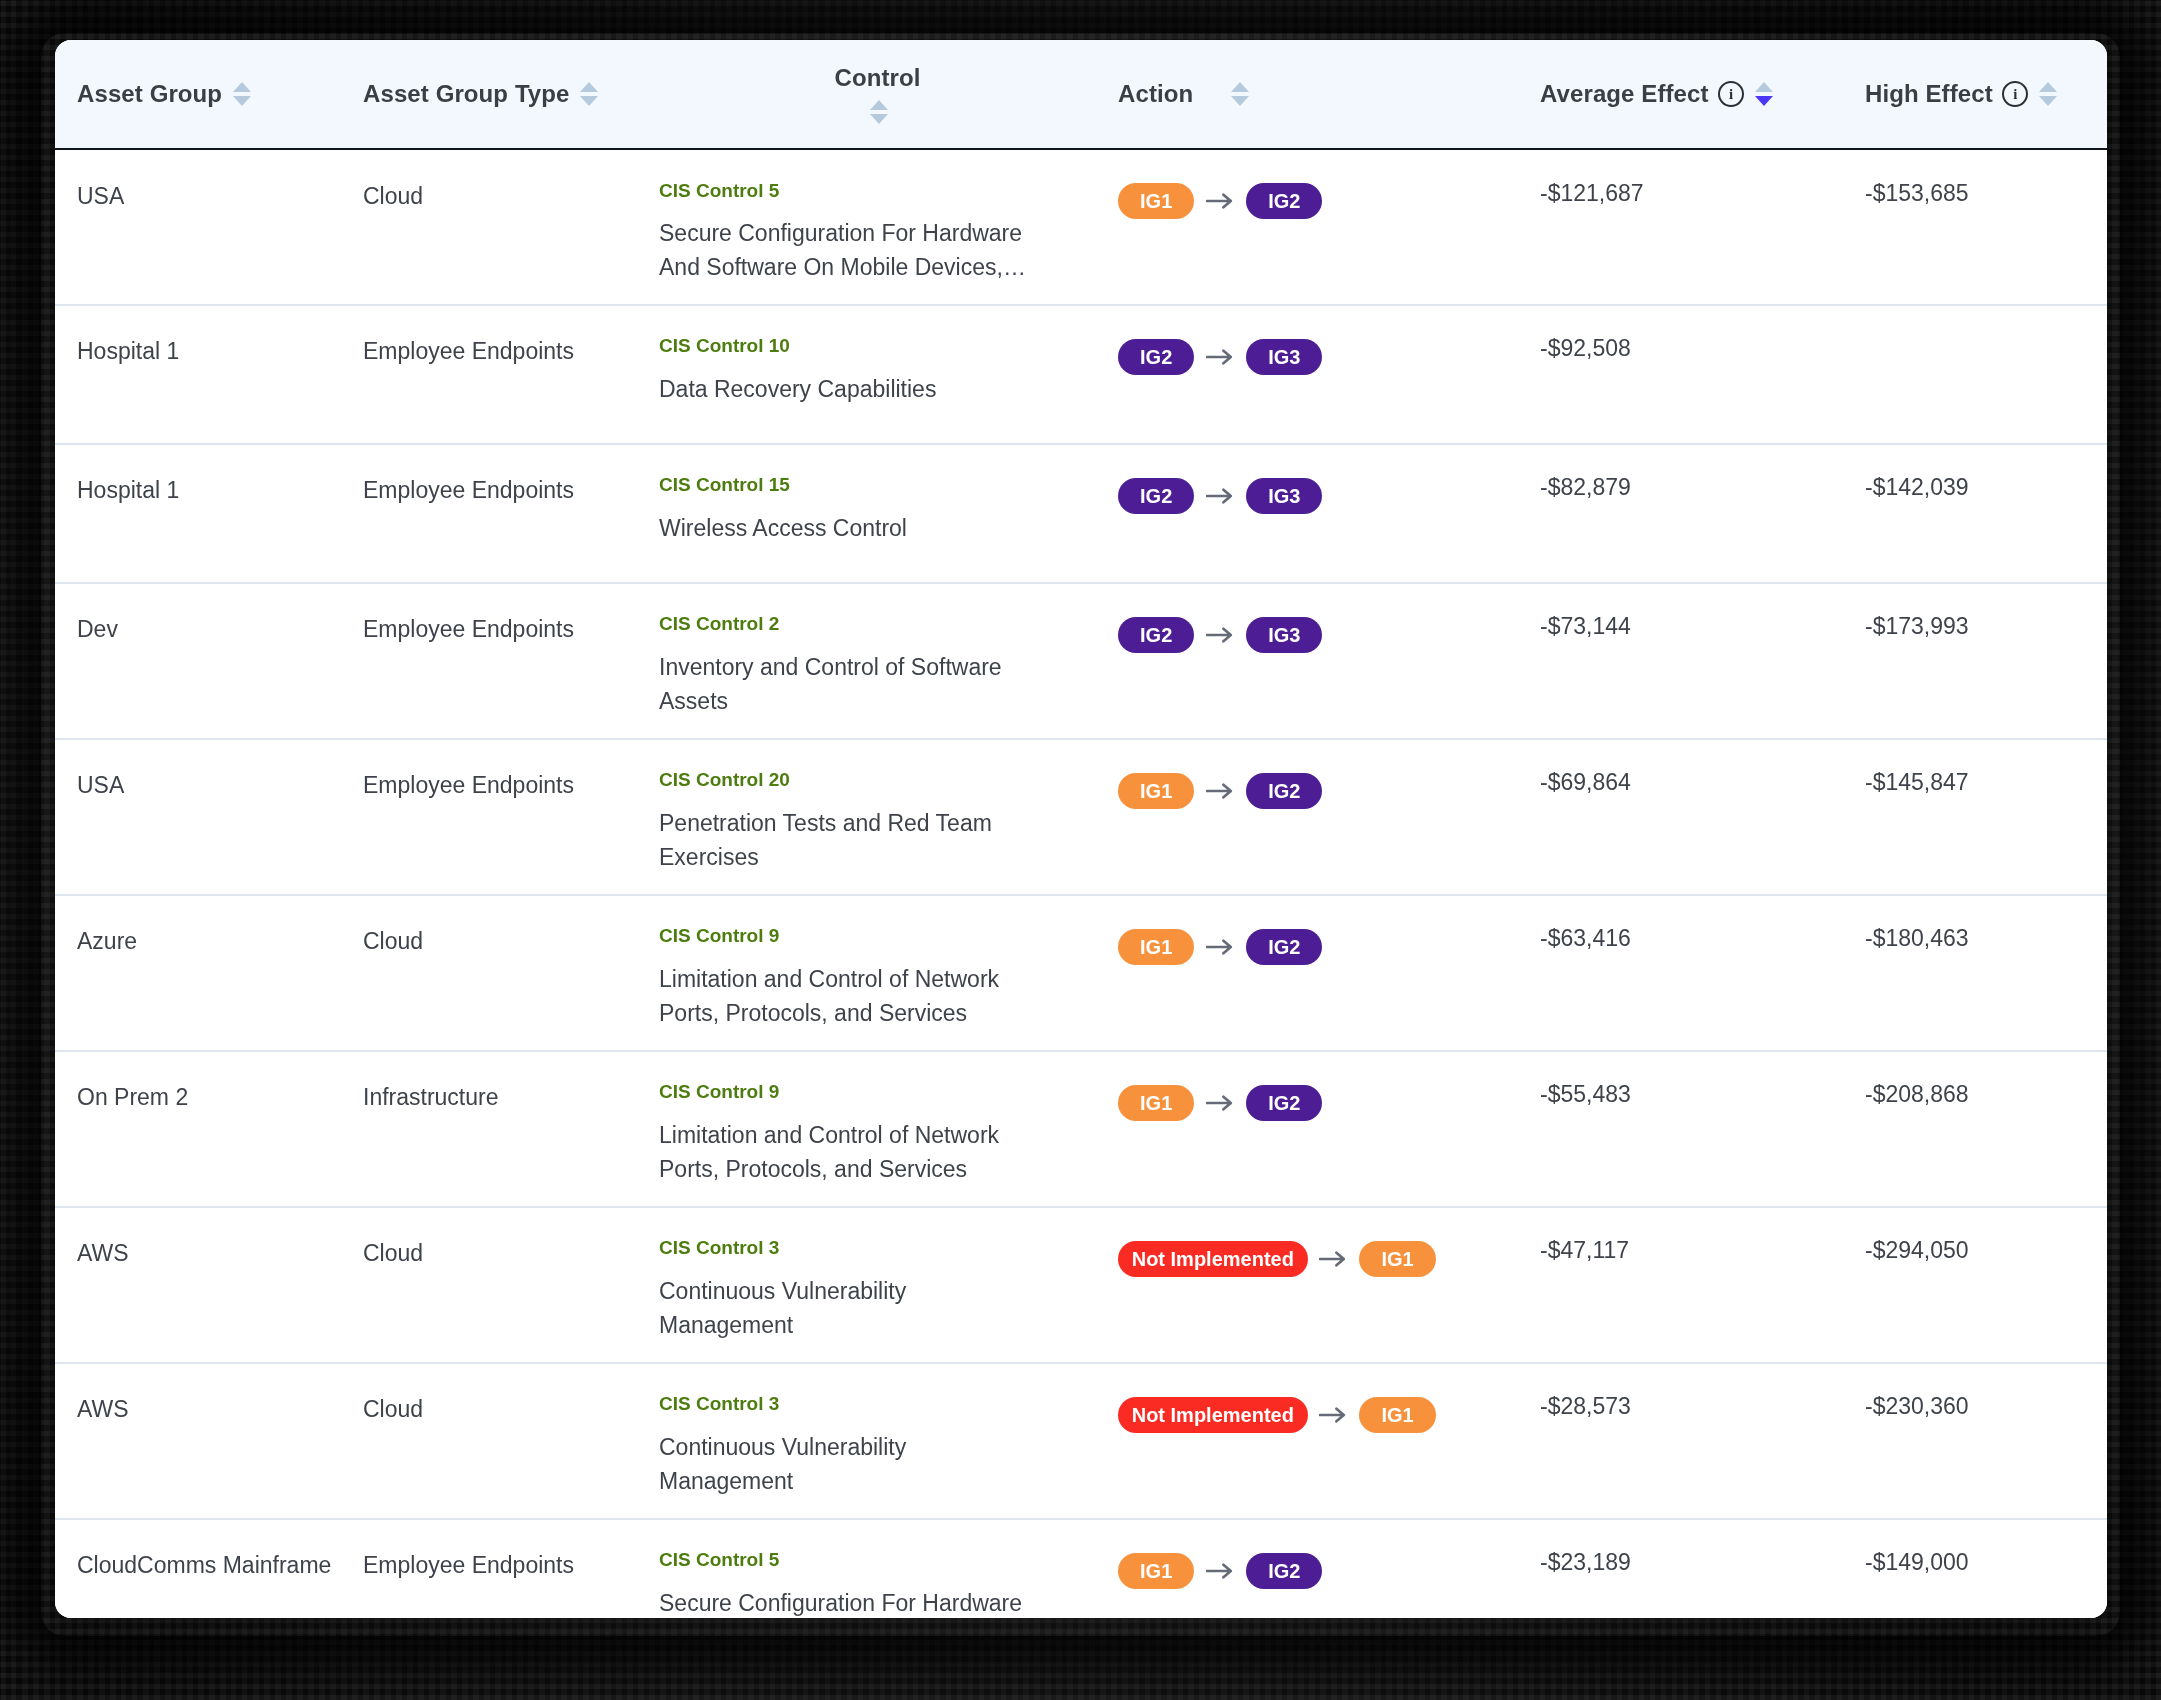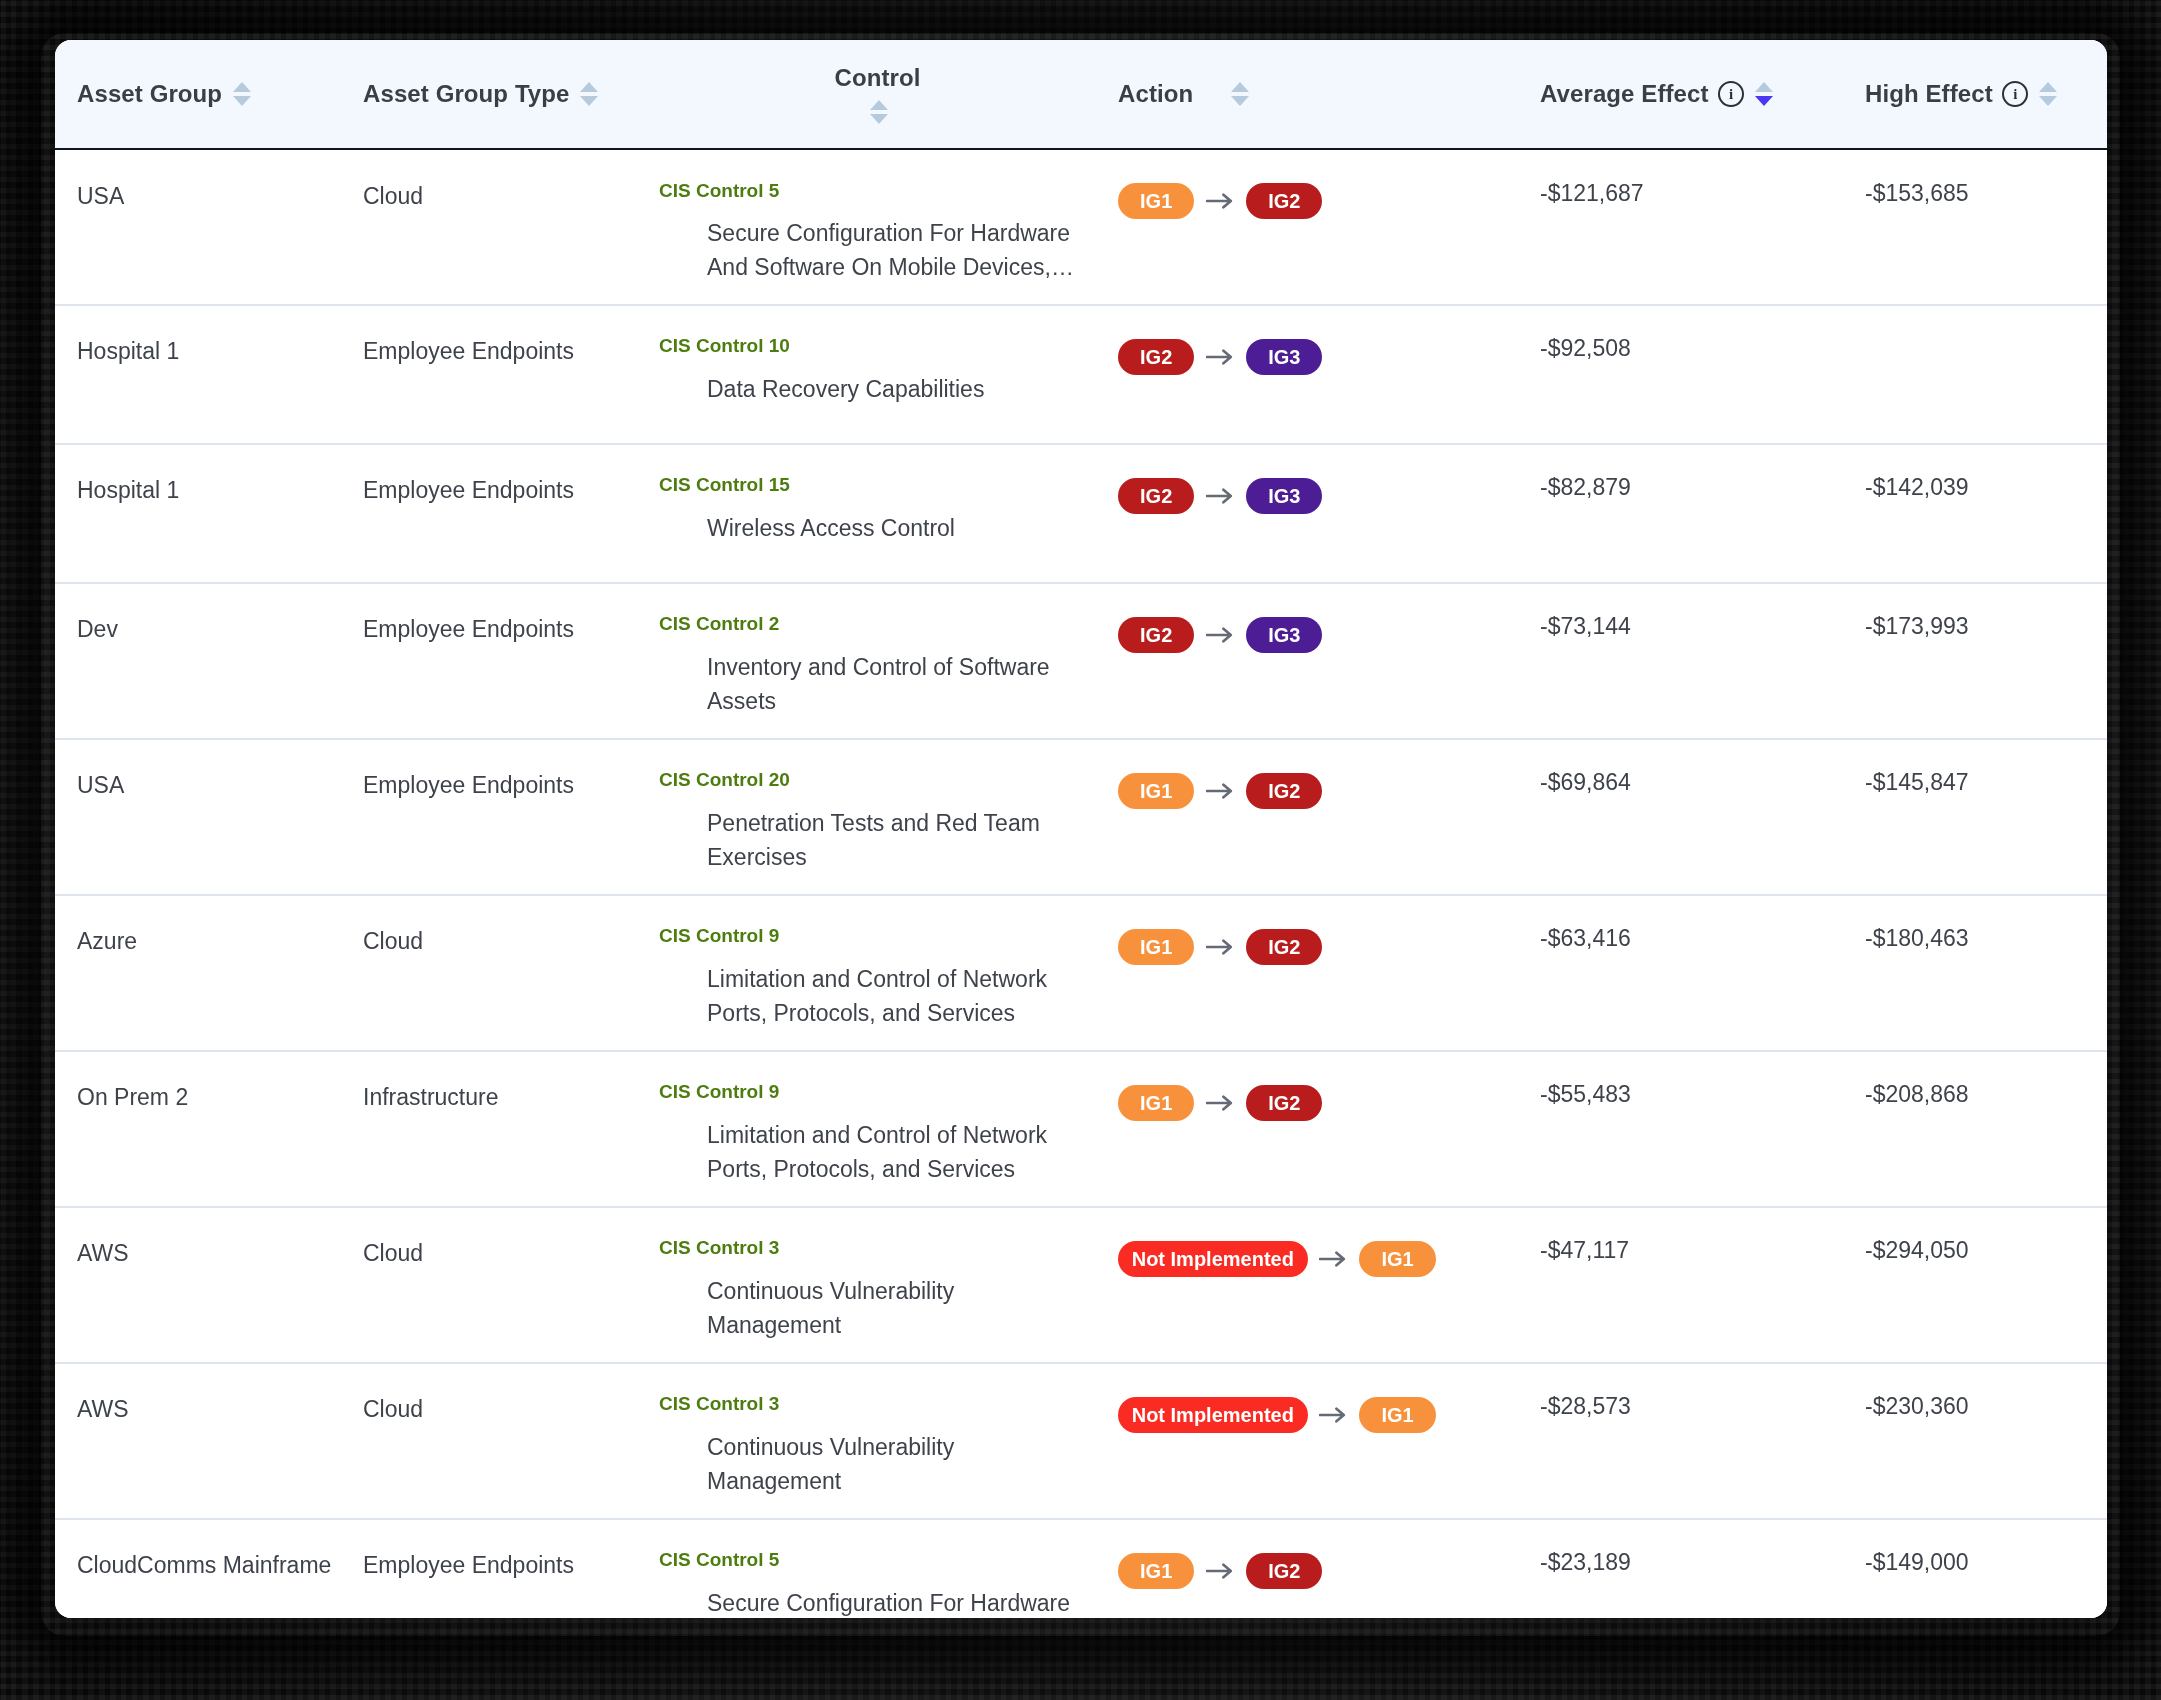--- a/index.html
+++ b/index.html
@@ -140,21 +140,20 @@
     font-weight: bold;
     color: #4d7c0f;
     line-height: 1.2;
     margin-bottom: 13.7px;
   }
   .ctl-desc {
     font-size: 23px;
     color: #3e434b;
     line-height: 1.5;
     max-width: 369px;
-    margin-left: 48px;
   }
   .money {
     font-size: 23px;
     color: #3e434b;
   }
 
   
   .action-wrap {
     display: flex;
     align-items: center;
@@ -169,21 +168,21 @@
     min-width: 49px;
     padding: 0 13.7px;
     border-radius: 18px;
     color: #ffffff;
     font-size: 20px;
     font-weight: bold;
     white-space: nowrap;
     line-height: 1;
   }
   .pill.ig1 { background: #f7913c; }
-  .pill.ig2 { background: #b91c1c; }
+  .pill.ig2 { background: #4c1d95; }
   .pill.ig3 { background: #4c1d95; }
   .pill.ni  { background: #fa2b23; }
 
   .arrow-ico {
     flex: none;
     width: 28.5px; height: 18px;
     display: inline-flex;
     align-items: center;
   }
 </style>

